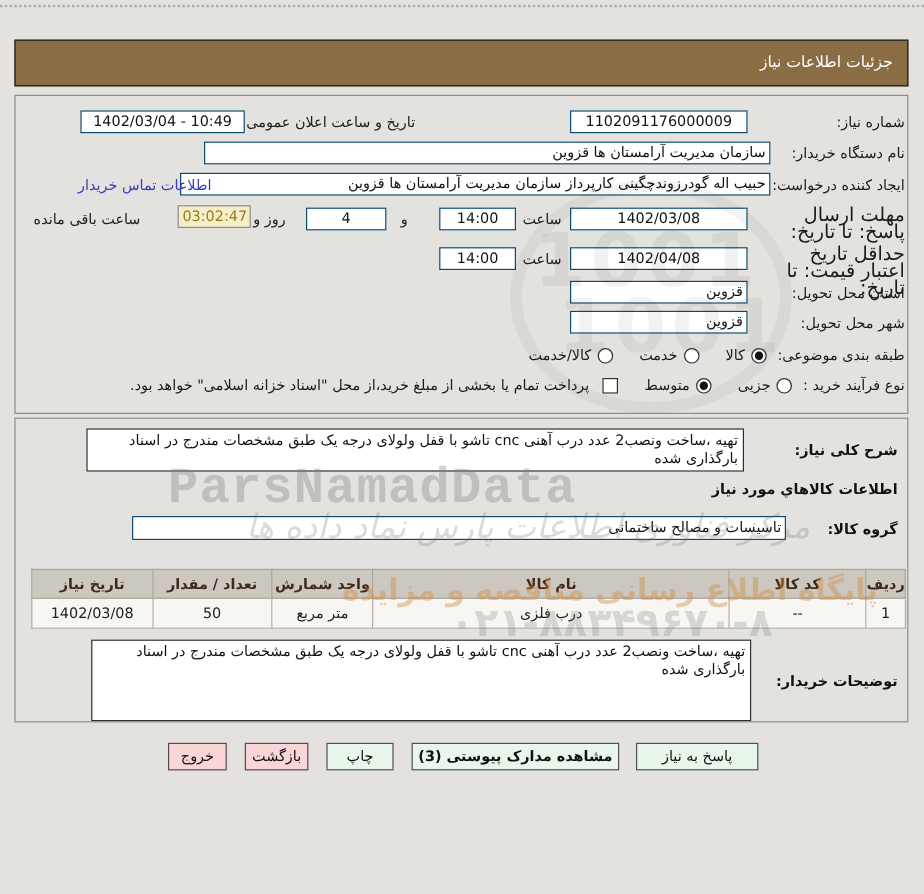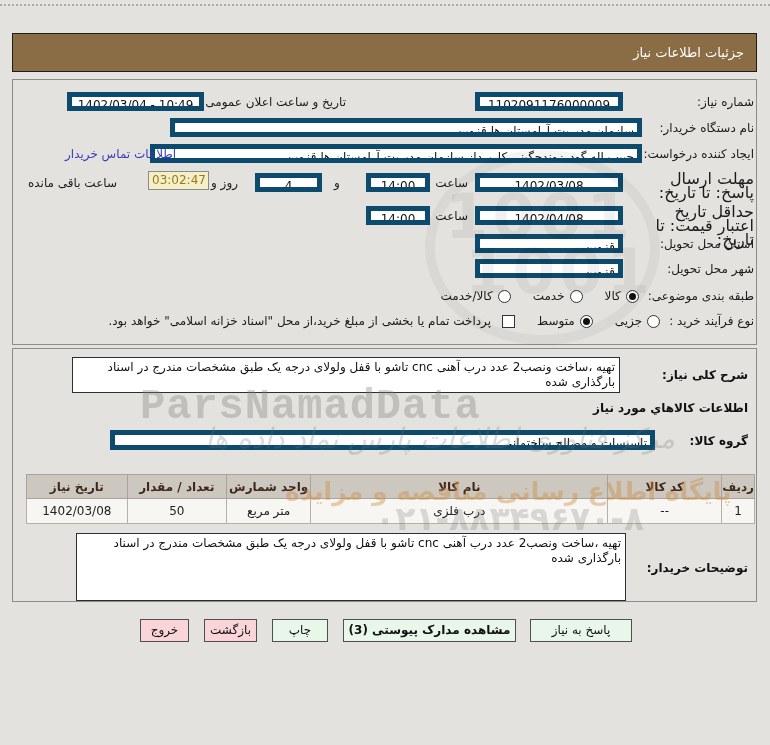--- a/index.html
+++ b/index.html
@@ -14,21 +14,21 @@
     direction:rtl; text-align:right; line-height:37px; padding:0 12px; z-index:2; }
 
   .panel { position:absolute; border:1px solid #8c8c8c; z-index:2; }
   .panel1 { left:12px; top:79px; width:745px; height:266px; }
   .panel2 { left:12px; top:348px; width:745px; height:254px; }
 
   .lbl { position:absolute; font-size:12px; color:#1b1b1b; direction:rtl; white-space:nowrap; z-index:3; }
   .lbl2 { position:absolute; font-size:16px; color:#1b1b1b; direction:rtl; text-align:right; line-height:14px; z-index:3; }
   .blbl { position:absolute; font-size:12px; font-weight:bold; color:#111; direction:rtl; white-space:nowrap; z-index:3; }
 
-  .box { position:absolute; background:#fff; border:5px solid #0c4a6e; font-size:12px; color:#111;
+  .box { position:absolute; background:#fff; border:1px solid #0c4a6e; font-size:12px; color:#111;
     line-height:17px; padding:0 3px; overflow:hidden; white-space:nowrap; z-index:3; }
   .c   { direction:ltr; text-align:center; }
   .r   { direction:rtl; text-align:right; }
   .area { position:absolute; background:#fff; border:1px solid #2e2e2e; font-size:12px; color:#111;
     direction:rtl; text-align:right; line-height:15px; padding:2px 4px; overflow:hidden; z-index:3; }
 
   .link { position:absolute; font-size:12px; color:#3a3ac1; direction:rtl; white-space:nowrap; cursor:pointer; z-index:3; }
 
   .remaining { background:#f5efc9; color:#9b7b17; border:1px solid #8a8a8a; }
 

